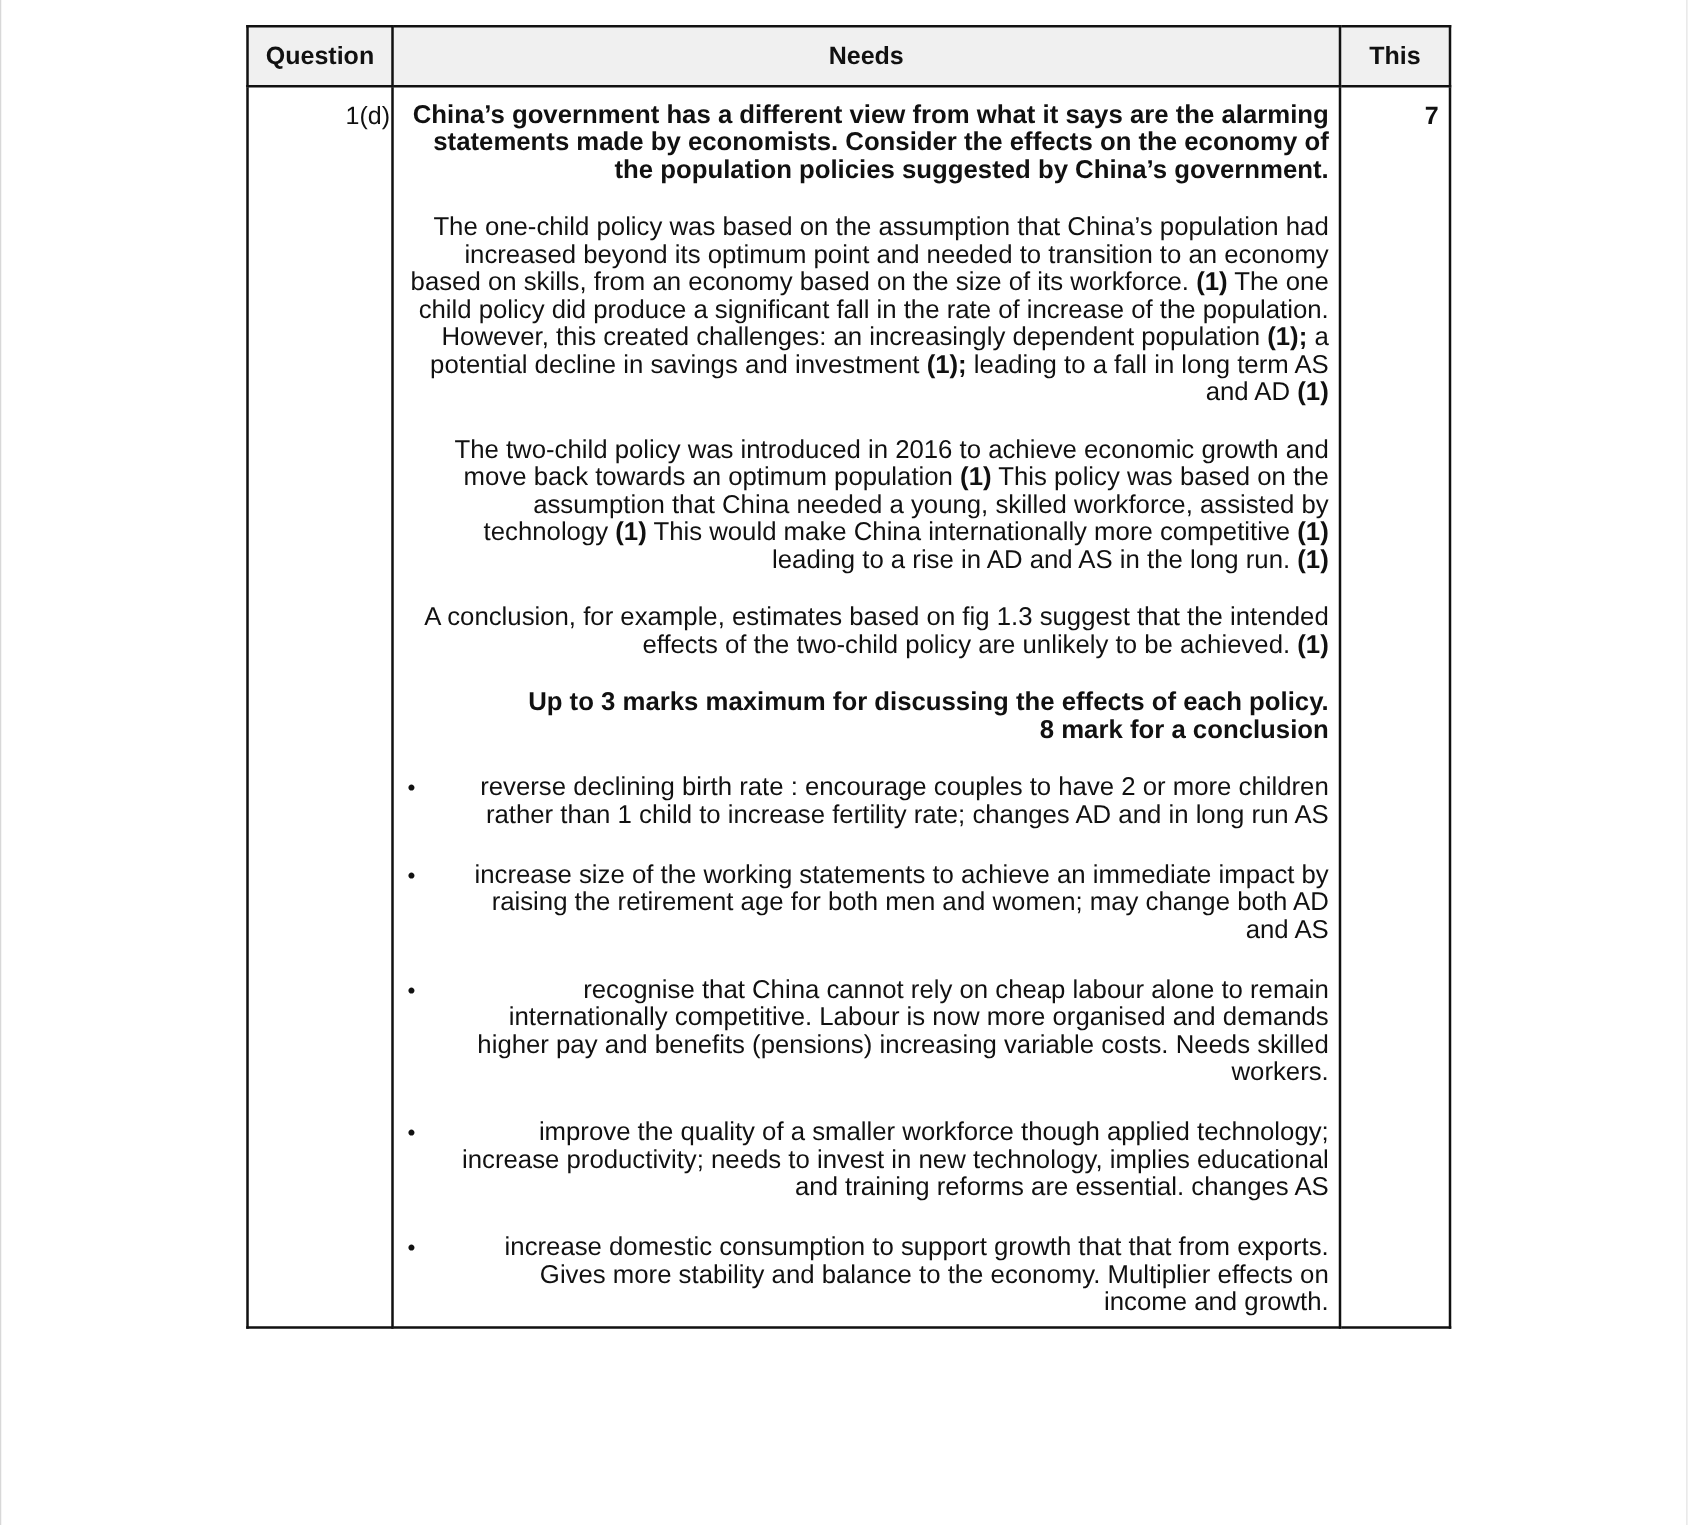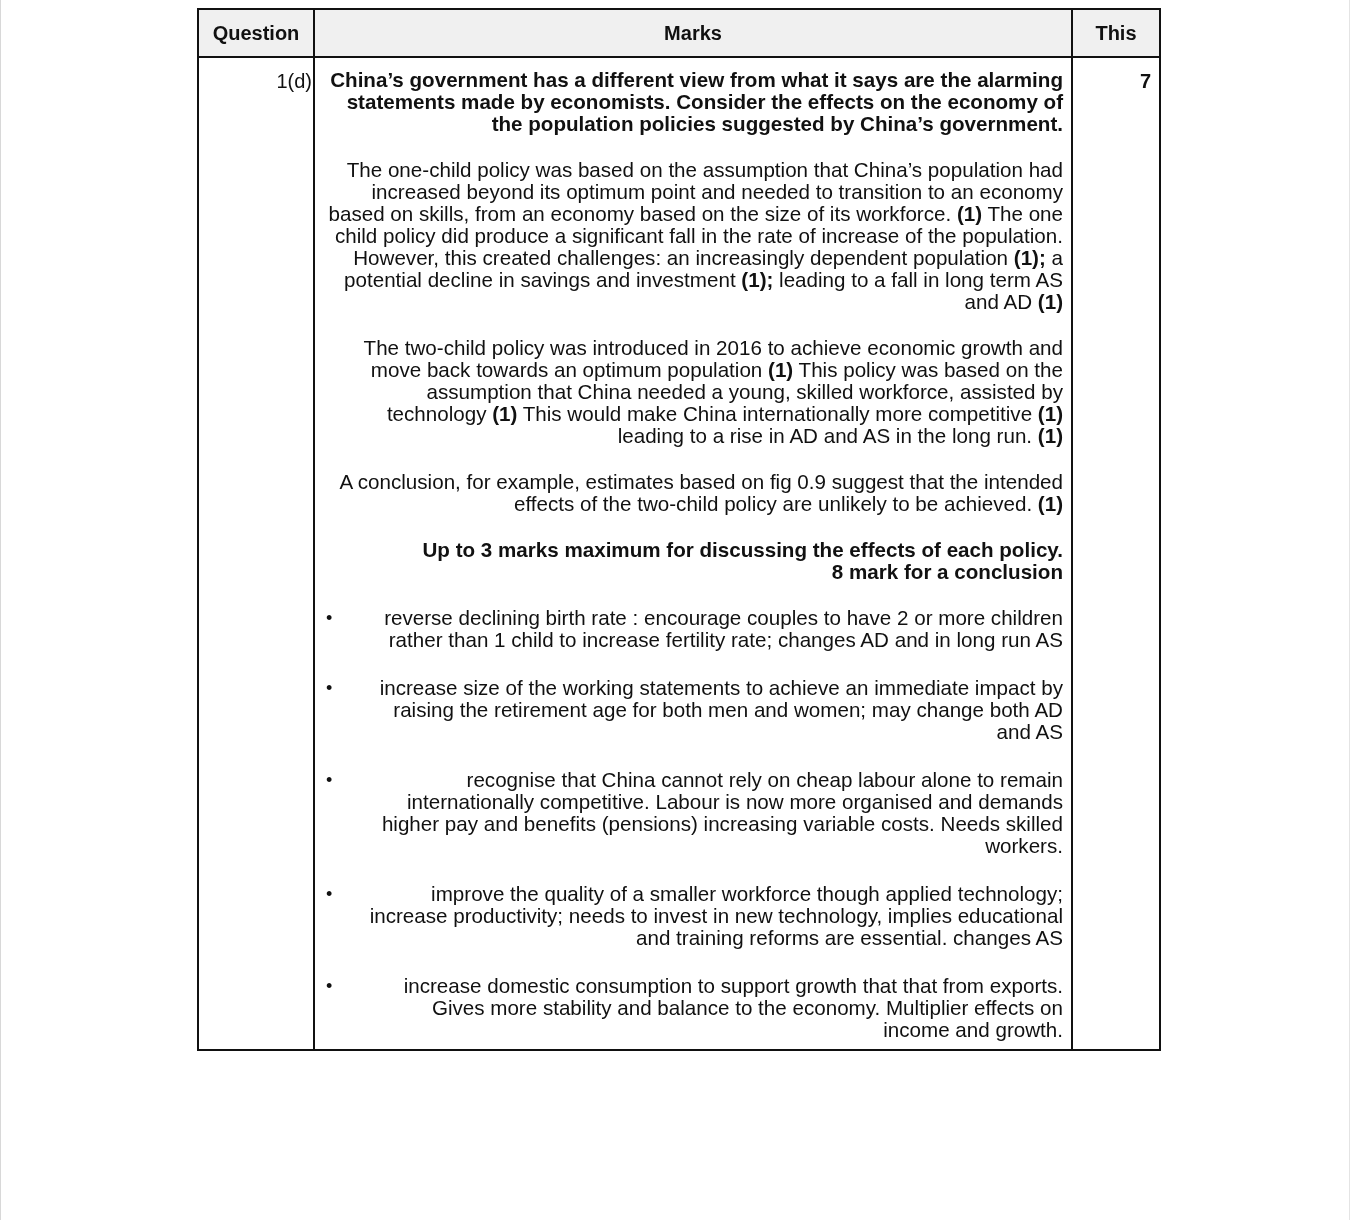--- a/index.html
+++ b/index.html
@@ -27,21 +27,21 @@
     position: absolute;
     right: 0;
     top: 0;
     width: 1px;
     height: 1220px;
     background: #e4e4e4;
   }
   table.mark-scheme {
     position: absolute;
     left: 197px;
-    top: 8px;
+    top: 20px;
     width: 962px;
     border-collapse: collapse;
     table-layout: fixed;
   }
   table.mark-scheme th,
   table.mark-scheme td {
     border: 2px solid #111111;
     vertical-align: top;
   }
   table.mark-scheme thead th {
@@ -105,33 +105,33 @@
 
 <table class="mark-scheme">
   <colgroup>
     <col class="c-question">
     <col class="c-answer">
     <col class="c-marks">
   </colgroup>
   <thead>
     <tr>
       <th>Question</th>
-      <th>Marks</th>
+      <th>Needs</th>
       <th>This</th>
     </tr>
   </thead>
   <tbody>
     <tr>
       <td class="q-cell">1(d)</td>
       <td class="answer-cell">
         <p class="para bold">China’s government has a different view from what it says are the alarming statements made by economists. Consider the effects on the economy of the population policies suggested by China’s government.</p>
 
         <p class="para"><span>The one-child policy was based on the assumption that China’s population had increased beyond its optimum point and needed to transition to an economy based on skills, from an economy based on the size of its workforce. </span><span class="mk">(1)</span><span> The one child policy did produce a significant fall in the rate of increase of the population. However, this created challenges: an increasingly dependent population </span><span class="mk">(1);</span><span> a potential decline in savings and investment </span><span class="mk">(1);</span><span> leading to a fall in long term AS and AD </span><span class="mk">(1)</span></p>
         <p class="para"><span>The two-child policy was introduced in 2016 to achieve economic growth and move back towards an optimum population </span><span class="mk">(1)</span><span> This policy was based on the assumption that China needed a young, skilled workforce, assisted by technology </span><span class="mk">(1)</span><span> This would make China internationally more competitive </span><span class="mk">(1)</span><span> leading to a rise in AD and AS in the long run. </span><span class="mk">(1)</span></p>
-        <p class="para"><span>A conclusion, for example, estimates based on fig 0.9 suggest that the intended effects of the two-child policy are unlikely to be achieved. </span><span class="mk">(1)</span></p>
+        <p class="para"><span>A conclusion, for example, estimates based on fig 1.3 suggest that the intended effects of the two-child policy are unlikely to be achieved. </span><span class="mk">(1)</span></p>
 
         <p class="para bold">
           <span>Up to 3 marks maximum for discussing the effects of each policy.</span><br>
           <span>8 mark for a conclusion</span>
         </p>
 
         <ul class="points">
           <li>
             <span class="bullet">•</span>
             <span>reverse declining birth rate : encourage couples to have 2 or more children rather than 1 child to increase fertility rate; changes AD and in long run AS</span>

